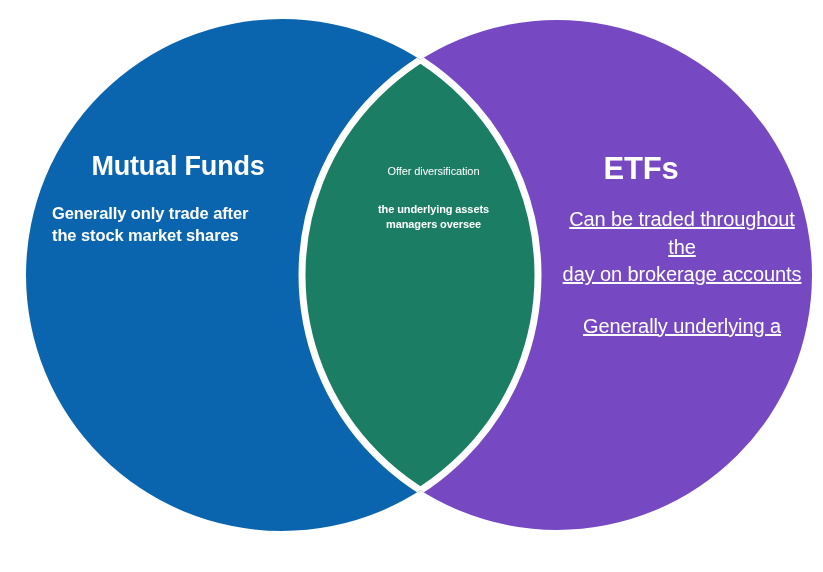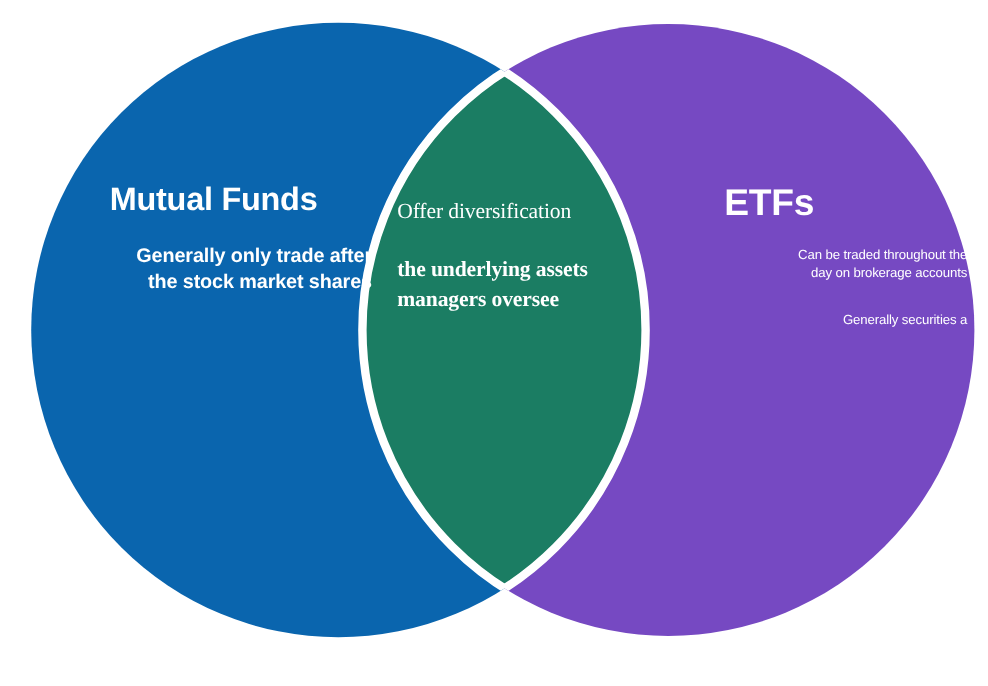--- a/index.html
+++ b/index.html
@@ -54,39 +54,38 @@
     font-weight: bold;
     line-height: 1.1;
     letter-spacing: -0.2px;
     margin: 0 0 20px 0;
     text-align: center;
   }
   .panel-left .para {
     font-size: 16.5px;
     font-weight: bold;
     line-height: 1.38;
-    text-align: right;
+    text-align: left;
     margin: 0 0 22px 6px;
     letter-spacing: -0.1px;
   }
   .panel-left .para:last-child { margin-bottom: 0; }
 
   
   .panel-center {
     left: 331px;
     top: 164px;
     width: 205px;
   }
   .panel-center .para {
-    font-size: 18px;
+    font-size: 11px;
     line-height: 1.38;
-    text-align: left;
+    text-align: center;
     margin: 0 0 23px 0;
     letter-spacing: -0.1px;
-    font-family: Liberation Serif, serif;
   }
   .panel-center .para.regular { font-weight: normal; }
   .panel-center .para.bold { font-weight: bold; }
   .panel-center .para:last-child { margin-bottom: 0; }
 
   
   .panel-right {
     left: 556px;
     top: 152px;
     width: 250px;
@@ -94,26 +93,27 @@
   .panel-right .panel-title {
     font-size: 31px;
     font-weight: bold;
     line-height: 1.1;
     letter-spacing: -0.2px;
     margin: 0 0 20px 0;
     text-align: center;
     width: 170px;
   }
   .panel-right .para {
-    font-size: 11px;
+    font-size: 20px;
     font-weight: normal;
     line-height: 1.38;
-    text-align: right;
+    text-align: center;
     margin: 0 0 24px 2px;
     letter-spacing: -0.1px;
+    text-decoration: underline;
   }
   .panel-right .para:last-child { margin-bottom: 0; }
 
   .para .line { display: block; }
 </style>
 </head>
 <body>
 
 <div id="venn-root" style="width: 823px; height: 572px; background: rgb(255, 255, 255);">
 
@@ -169,18 +169,18 @@
 
     <div class="panel panel-right" style="color: rgb(255, 255, 255);">
       <h2 class="panel-title">ETFs</h2>
 
       <p class="para">
         <span class="line">Can be traded throughout the</span>
         <span class="line">day on brokerage accounts</span>
       </p>
 
       <p class="para">
-        <span class="line">Generally securities a</span>
+        <span class="line">Generally underlying a</span>
       </p>
     </div>
 
   </div>
 </div>
 
 </body></html>

